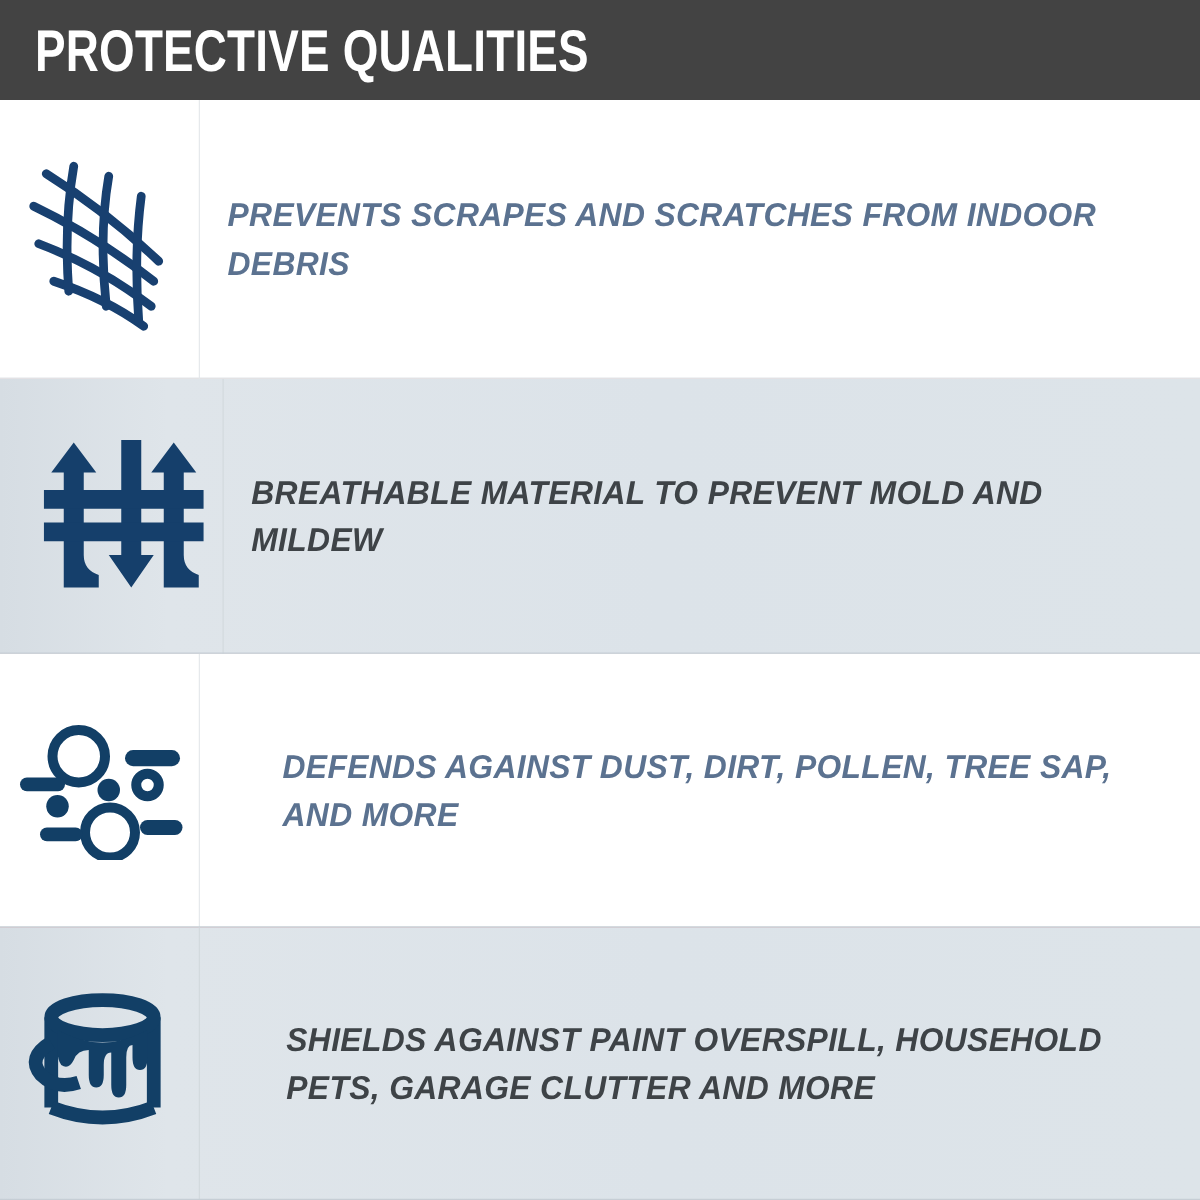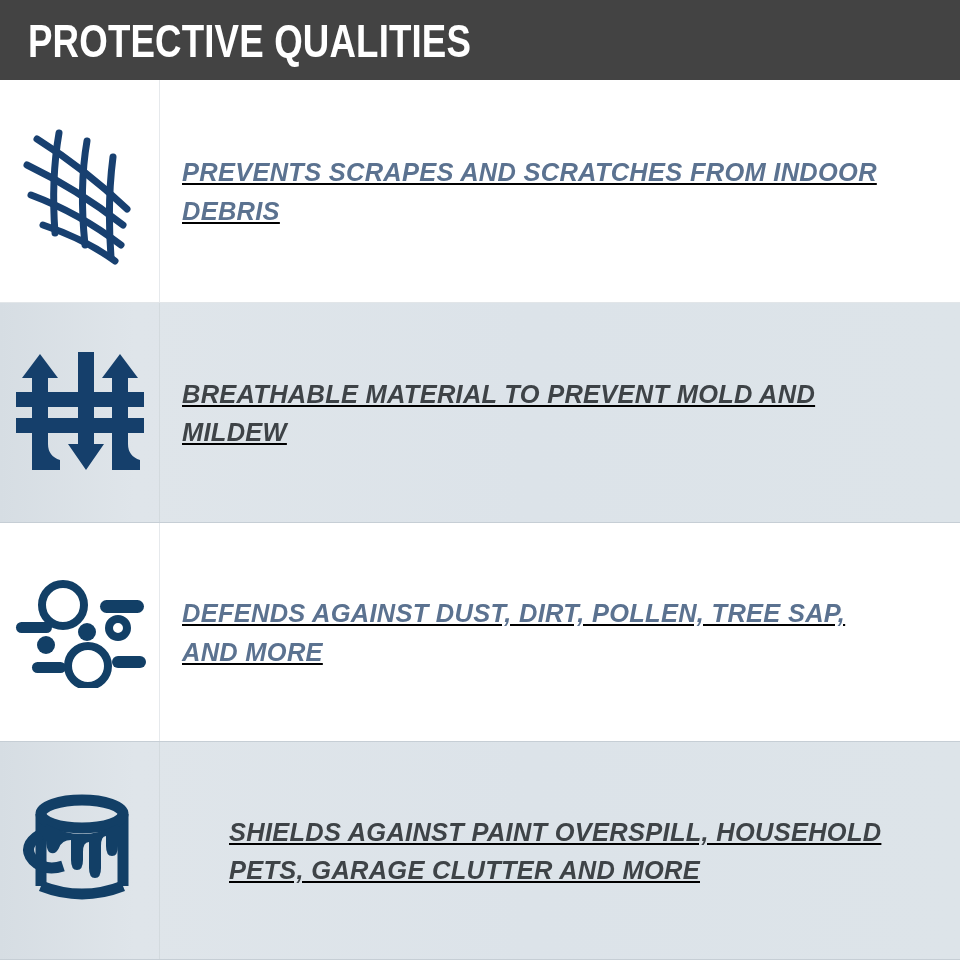--- a/index.html
+++ b/index.html
@@ -32,31 +32,31 @@
     line-height:1;
     transform:scaleX(0.78);
     transform-origin:left center;
     white-space:nowrap;
     font-family:"Liberation Sans", sans-serif;
   }
 
   
   .rows {
     flex:1 1 auto;
-    display:flex; flex-direction:column;text-decoration:underline;
+    display:flex; flex-direction:column;
   }
   .row {
     display:flex;
     align-items:stretch;
     position:relative;
     width:100%;
   }
   .row.r1 { flex:0 0 223px; background:#ffffff; }
-  .row.r2 { flex:0 0 220px; background:#dde3e8; }
-  .row.r3 { flex:0 0 219px; background:#ffffff; }
+  .row.r2 { flex:0 0 220px; background:#dde3e8;padding-left:19px; }
+  .row.r3 { flex:0 0 219px; background:#ffffff;gap:44px; }
   .row.r4 { flex:1 1 auto;  background:#dde3e8;gap:47px; }
 
   
   .row.shaded::before {
     content:"";
     position:absolute; inset:0;
     background:linear-gradient(90deg,#d6dde3 0%, #dfe5ea 14%, #dce3e9 55%, #dde4e9 100%);
     pointer-events:none;
   }
   .row > * { position:relative; z-index:1; }

